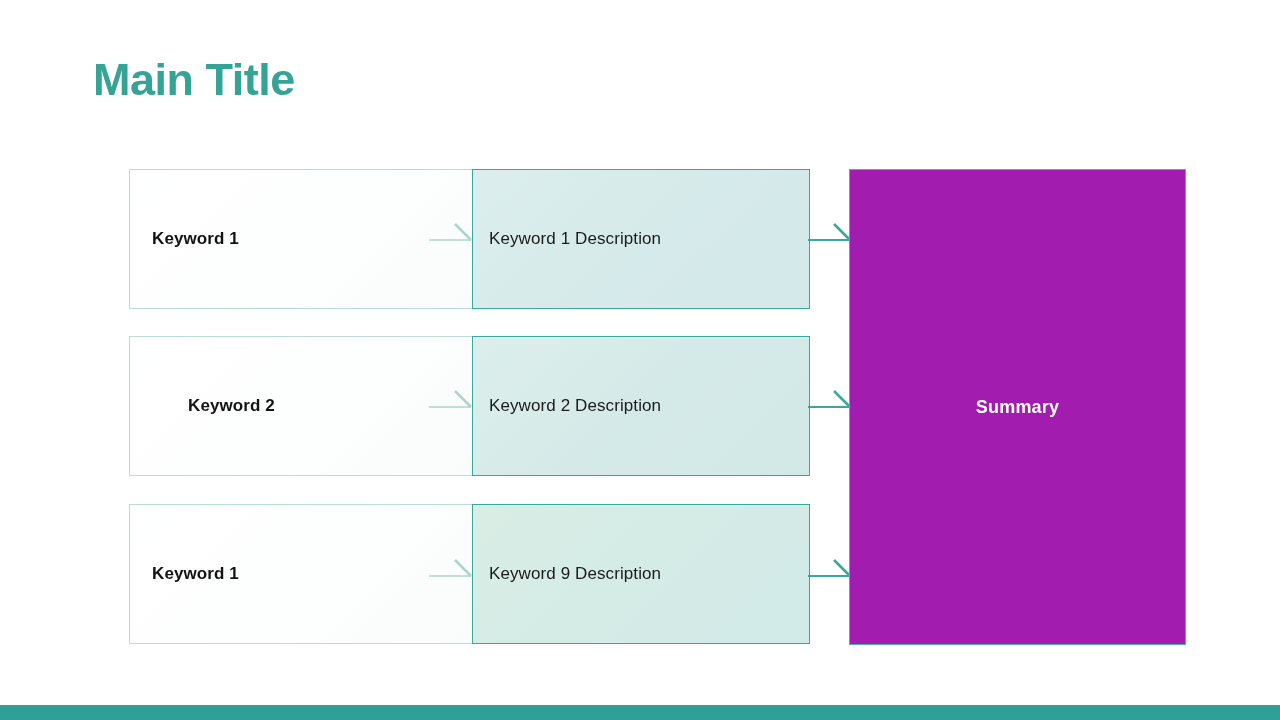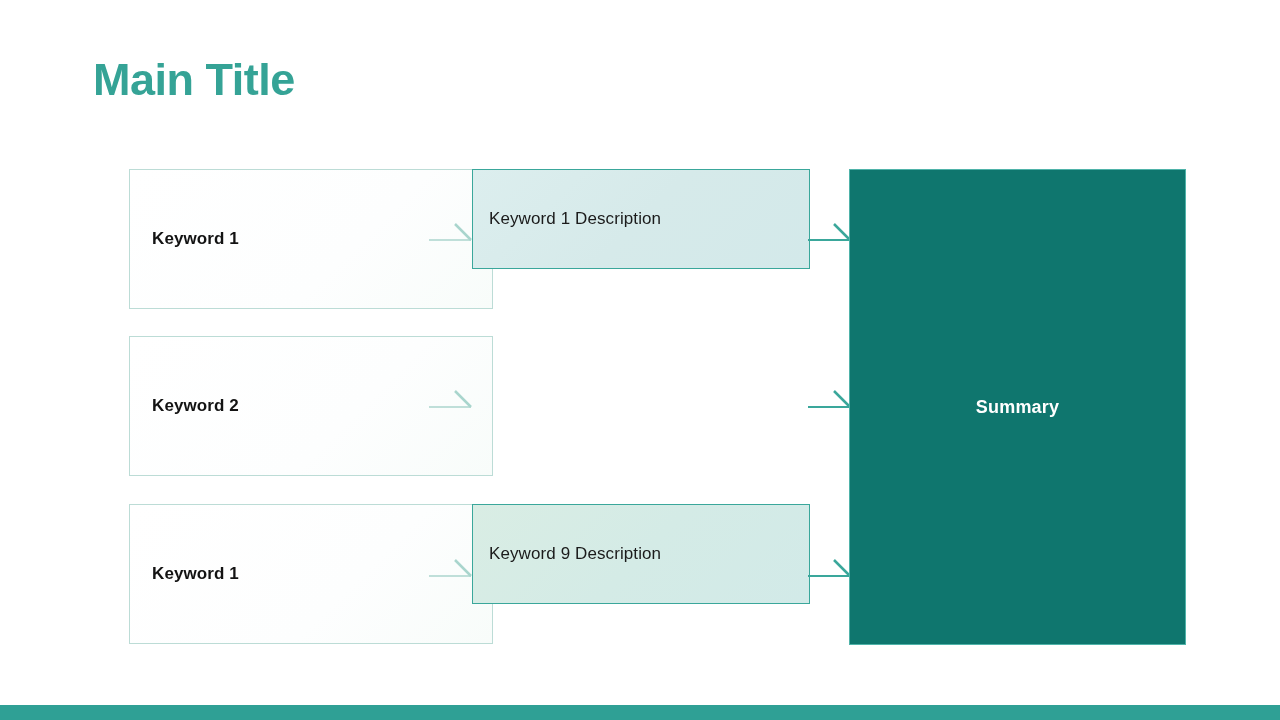--- a/index.html
+++ b/index.html
@@ -57,29 +57,29 @@
     margin-left: 36px;
   }
   .kw-box .kw-label {
     font-size: 17px;
     font-weight: bold;
     color: #131313;
     padding-left: 22px;
     letter-spacing: 0.1px;
   }
   .kw-box.row1 { top: 169px; }
-  .kw-box.row2 { top: 336px; }
+  .kw-box.row2 { top: 336px; padding-left: 36px; }
   .kw-box.row3 { top: 504px; }
 
   
   .desc-box {
     position: absolute;
     left: 472px;
     width: 338px;
-    height: 100px;
+    height: 140px;
     box-sizing: border-box;
     border: 1.5px solid #3aa79b;
     display: flex;
     align-items: center;
   }
   .desc-box .desc-label {
     font-size: 17px;
     font-weight: normal;
     color: #1b1b1b;
     padding-left: 16px;
@@ -100,21 +100,21 @@
 
   
   .summary-box {
     position: absolute;
     left: 849px;
     top: 169px;
     width: 337px;
     height: 476px;
     box-sizing: border-box;
     border: 1.5px solid #4fb3a9;
-    background: #0f766e;
+    background: #a21caf;
     display: flex;
     align-items: center;
     justify-content: center;
   }
   .summary-box .summary-label {
     font-size: 18px;
     font-weight: bold;
     color: #ffffff;
     letter-spacing: 0.2px;
   }
@@ -177,20 +177,23 @@
       <span class="kw-label">Keyword 2</span>
     </div>
 
     <div class="connector conn-a row2">
       <svg width="44" height="36" viewBox="0 0 44 36" xmlns="http://www.w3.org/2000/svg">
         <line x1="0" y1="18" x2="42" y2="18" stroke="#bfdfd9" stroke-width="2"></line>
         <line x1="26" y1="2" x2="42" y2="18" stroke="#a9d5cd" stroke-width="2.5"></line>
       </svg>
     </div>
 
+    <div class="desc-box row2">
+      <span class="desc-label">Keyword 2 Description</span>
+    </div>
 
     <div class="connector conn-b row2">
       <svg width="44" height="36" viewBox="0 0 44 36" xmlns="http://www.w3.org/2000/svg">
         <line x1="0" y1="18" x2="42" y2="18" stroke="#3aa79b" stroke-width="2"></line>
         <line x1="26" y1="2" x2="42" y2="18" stroke="#3aa79b" stroke-width="2.5"></line>
       </svg>
     </div>
 
     <div class="kw-box row3">
       <span class="kw-label">Keyword 1</span>

